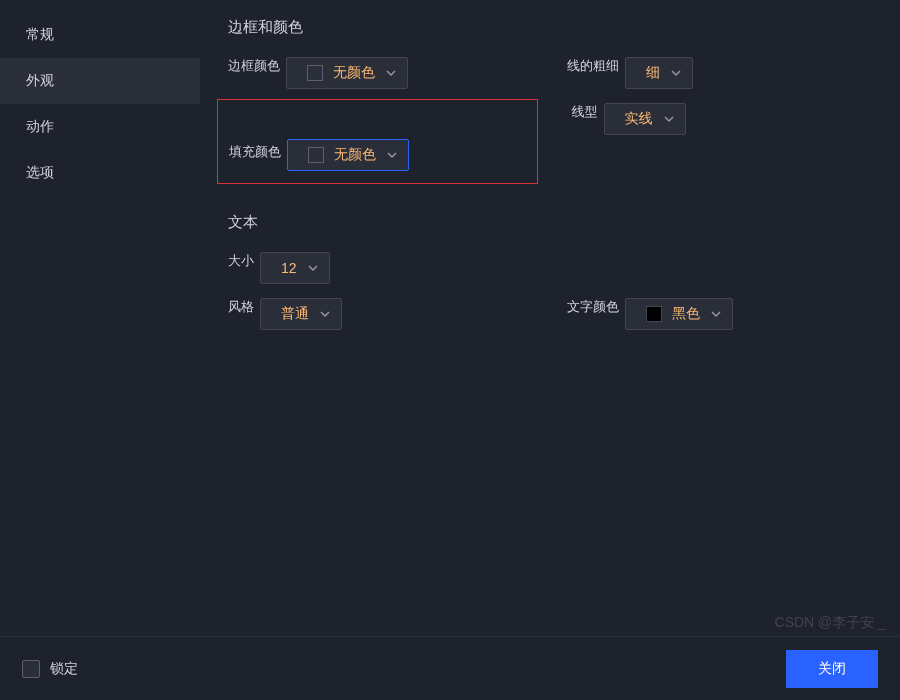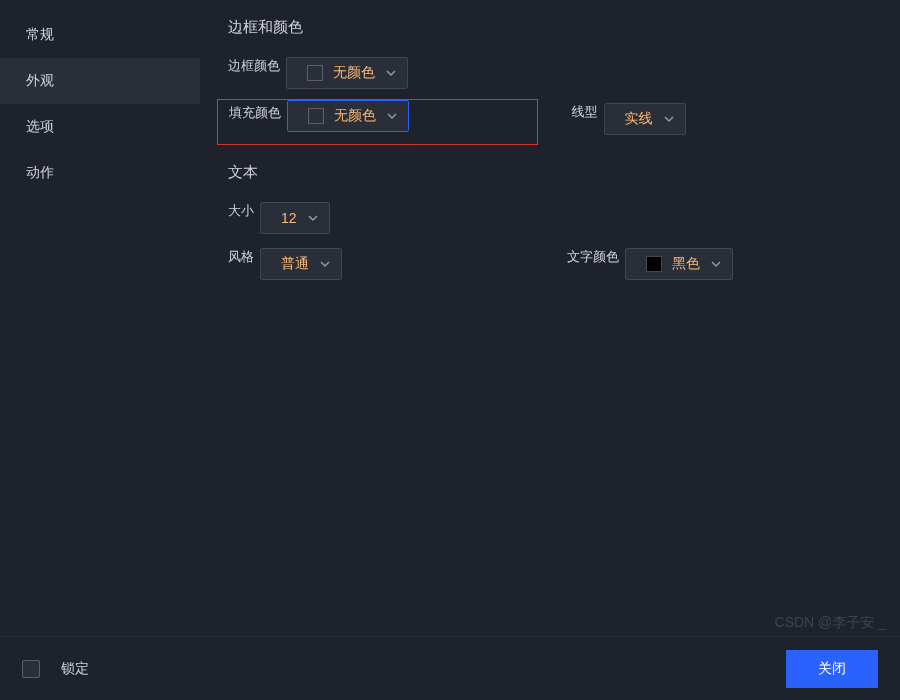--- a/index.html
+++ b/index.html
@@ -106,37 +106,38 @@
       border: 1px solid #434651;
     }
     .highlight-box {
       border: 1px solid #d7323a;
       padding: 0 8px 12px 0;
       margin-left: -1px;
       margin-top: -4px;
     }
     .highlight-box .field {
       padding-left: 1px;
+      margin-top: 39px;
     }
     .highlight-box .field-label {
       padding-top: 4px;
     }
     .footer {
       height: 64px;
       border-top: 1px solid #2a2e39;
       background: #1e222d;
       display: flex;
       align-items: center;
       justify-content: space-between;
       padding: 0 22px;
     }
     .checkbox-wrap {
       display: flex;
       align-items: center;
-      gap: 21px;
+      gap: 10px;
       cursor: pointer;
     }
     .checkbox {
       width: 18px;
       height: 18px;
       border: 1px solid #5d606b;
       border-radius: 2px;
       background: #2a2e39;
     }
     .close-btn {
@@ -157,33 +158,44 @@
       pointer-events: none;
     }
   </style>
 </head>
 <body>
 
 <div class="main">
   <div class="sidebar">
     <div class="sidebar-item">常规</div>
     <div class="sidebar-item active">外观</div>
+    <div class="sidebar-item">动作</div>
     <div class="sidebar-item">选项</div>
-    <div class="sidebar-item">动作</div>
   </div>
 
   <div class="content">
     <div class="section-title">边框和颜色</div>
 
     <div class="row">
       <div class="field">
         <div class="field-label">边框颜色</div>
         <div class="select">
           <span class="swatch none"></span>
           <span>无颜色</span>
+          <span class="chevron">
+            <svg viewBox="0 0 12 12">
+                <path d="M2 4l4 4 4-4" stroke="#9598a1" stroke-width="1.5" fill="none"></path>
+              </svg>
+          </span>
+        </div>
+      </div>
+      <div class="field">
+        <div class="field-label">线的粗细</div>
+        <div class="select">
+          <span>细</span>
           <span class="chevron">
             <svg viewBox="0 0 12 12">
                 <path d="M2 4l4 4 4-4" stroke="#9598a1" stroke-width="1.5" fill="none"></path>
               </svg>
           </span>
         </div>
       </div>
     </div>
 
     <div class="row">
@@ -208,21 +220,21 @@
           <span class="chevron">
             <svg viewBox="0 0 12 12">
                 <path d="M2 4l4 4 4-4" stroke="#9598a1" stroke-width="1.5" fill="none"></path>
               </svg>
           </span>
         </div>
         <div style="flex:1;"></div>
       </div>
     </div>
 
-    <div class="section-title" style="margin-top:4px;">文本</div>
+    <div class="section-title" style="margin-top:15px;">文本</div>
 
     <div class="row">
       <div class="field">
         <div class="field-label">大小</div>
         <div class="select">
           <span>12</span>
           <span class="chevron">
             <svg viewBox="0 0 12 12">
                 <path d="M2 4l4 4 4-4" stroke="#9598a1" stroke-width="1.5" fill="none"></path>
               </svg>

